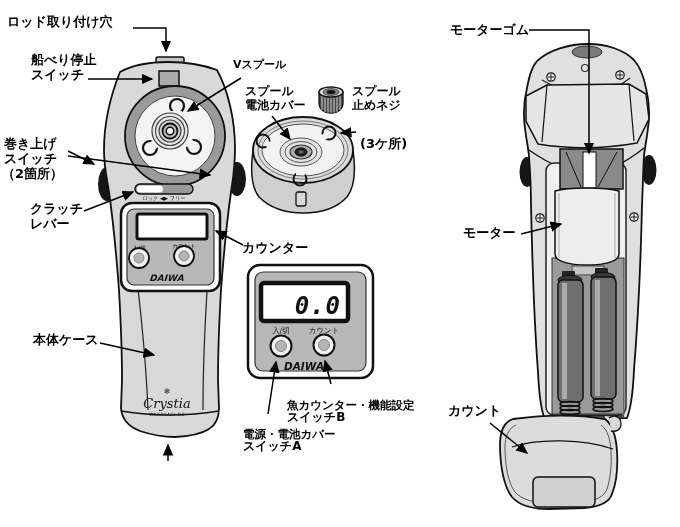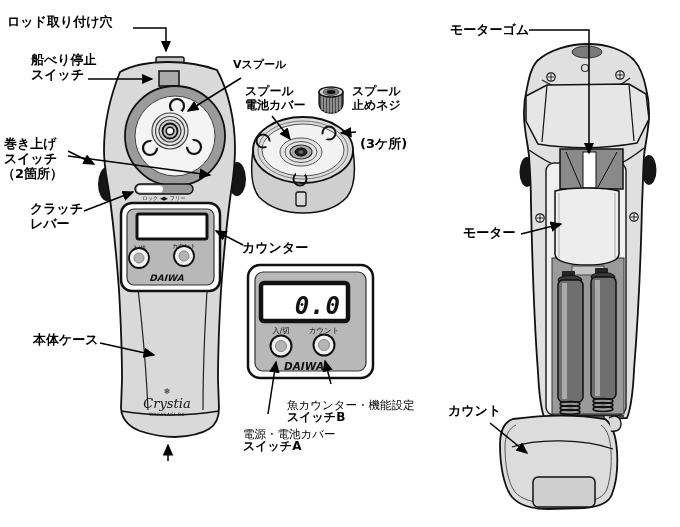--- a/index.html
+++ b/index.html
@@ -4,21 +4,21 @@
 <style>
   html,body{margin:0;padding:0;background:#fff;}
   .stage{position:relative;width:680px;height:527px;background:#fff;
          font-family:"DejaVu Sans",sans-serif;overflow:hidden;}
   .stage svg{position:absolute;left:0;top:0;}
   .labels{position:absolute;left:0;top:0;width:680px;height:436px;pointer-events:none;border-radius:24px;}
   .lbl{position:absolute;color:#000;font-weight:700;font-size:13px;line-height:1.05;white-space:nowrap;}
   .lbl.lg{font-size:11px;}
   .lbl.md{font-weight:700;font-size:12px;}
   .lbl.sm{font-size:12px;margin-top:24px;}
-  .lbl.xs{font-weight:400;font-size:11.5px;}
+  .lbl.xs{font-weight:700;font-size:11.5px;}
   svg text{fill:#111;font-family:"DejaVu Sans",sans-serif;}
   svg text.it{font-style:italic;font-weight:bold;}
   svg text.serif{font-family:"DejaVu Serif",serif;font-style:italic;}
   svg text.lcd{font-family:"DejaVu Sans Mono",monospace;font-style:italic;font-weight:bold;letter-spacing:1px;}
 </style>
 </head>
 <body>
 
 <div class="stage">
 

